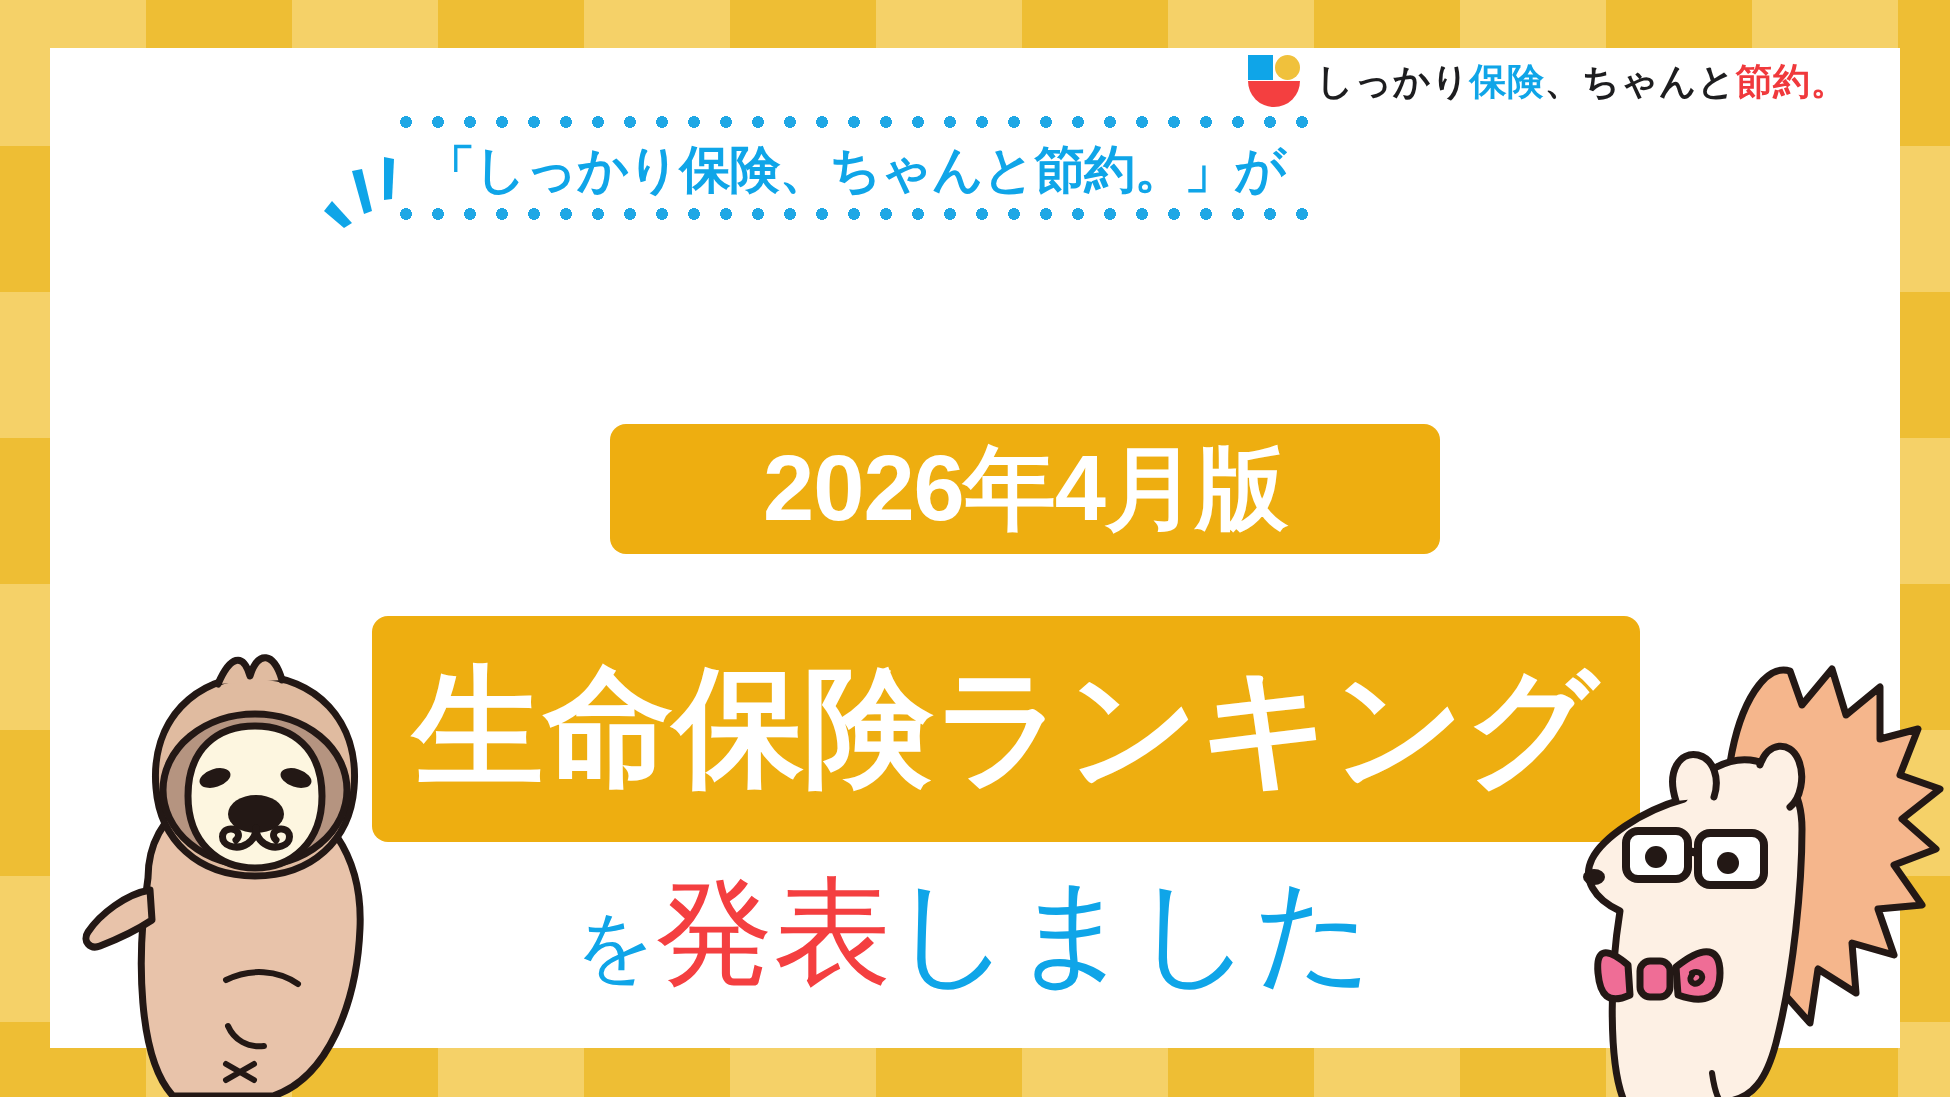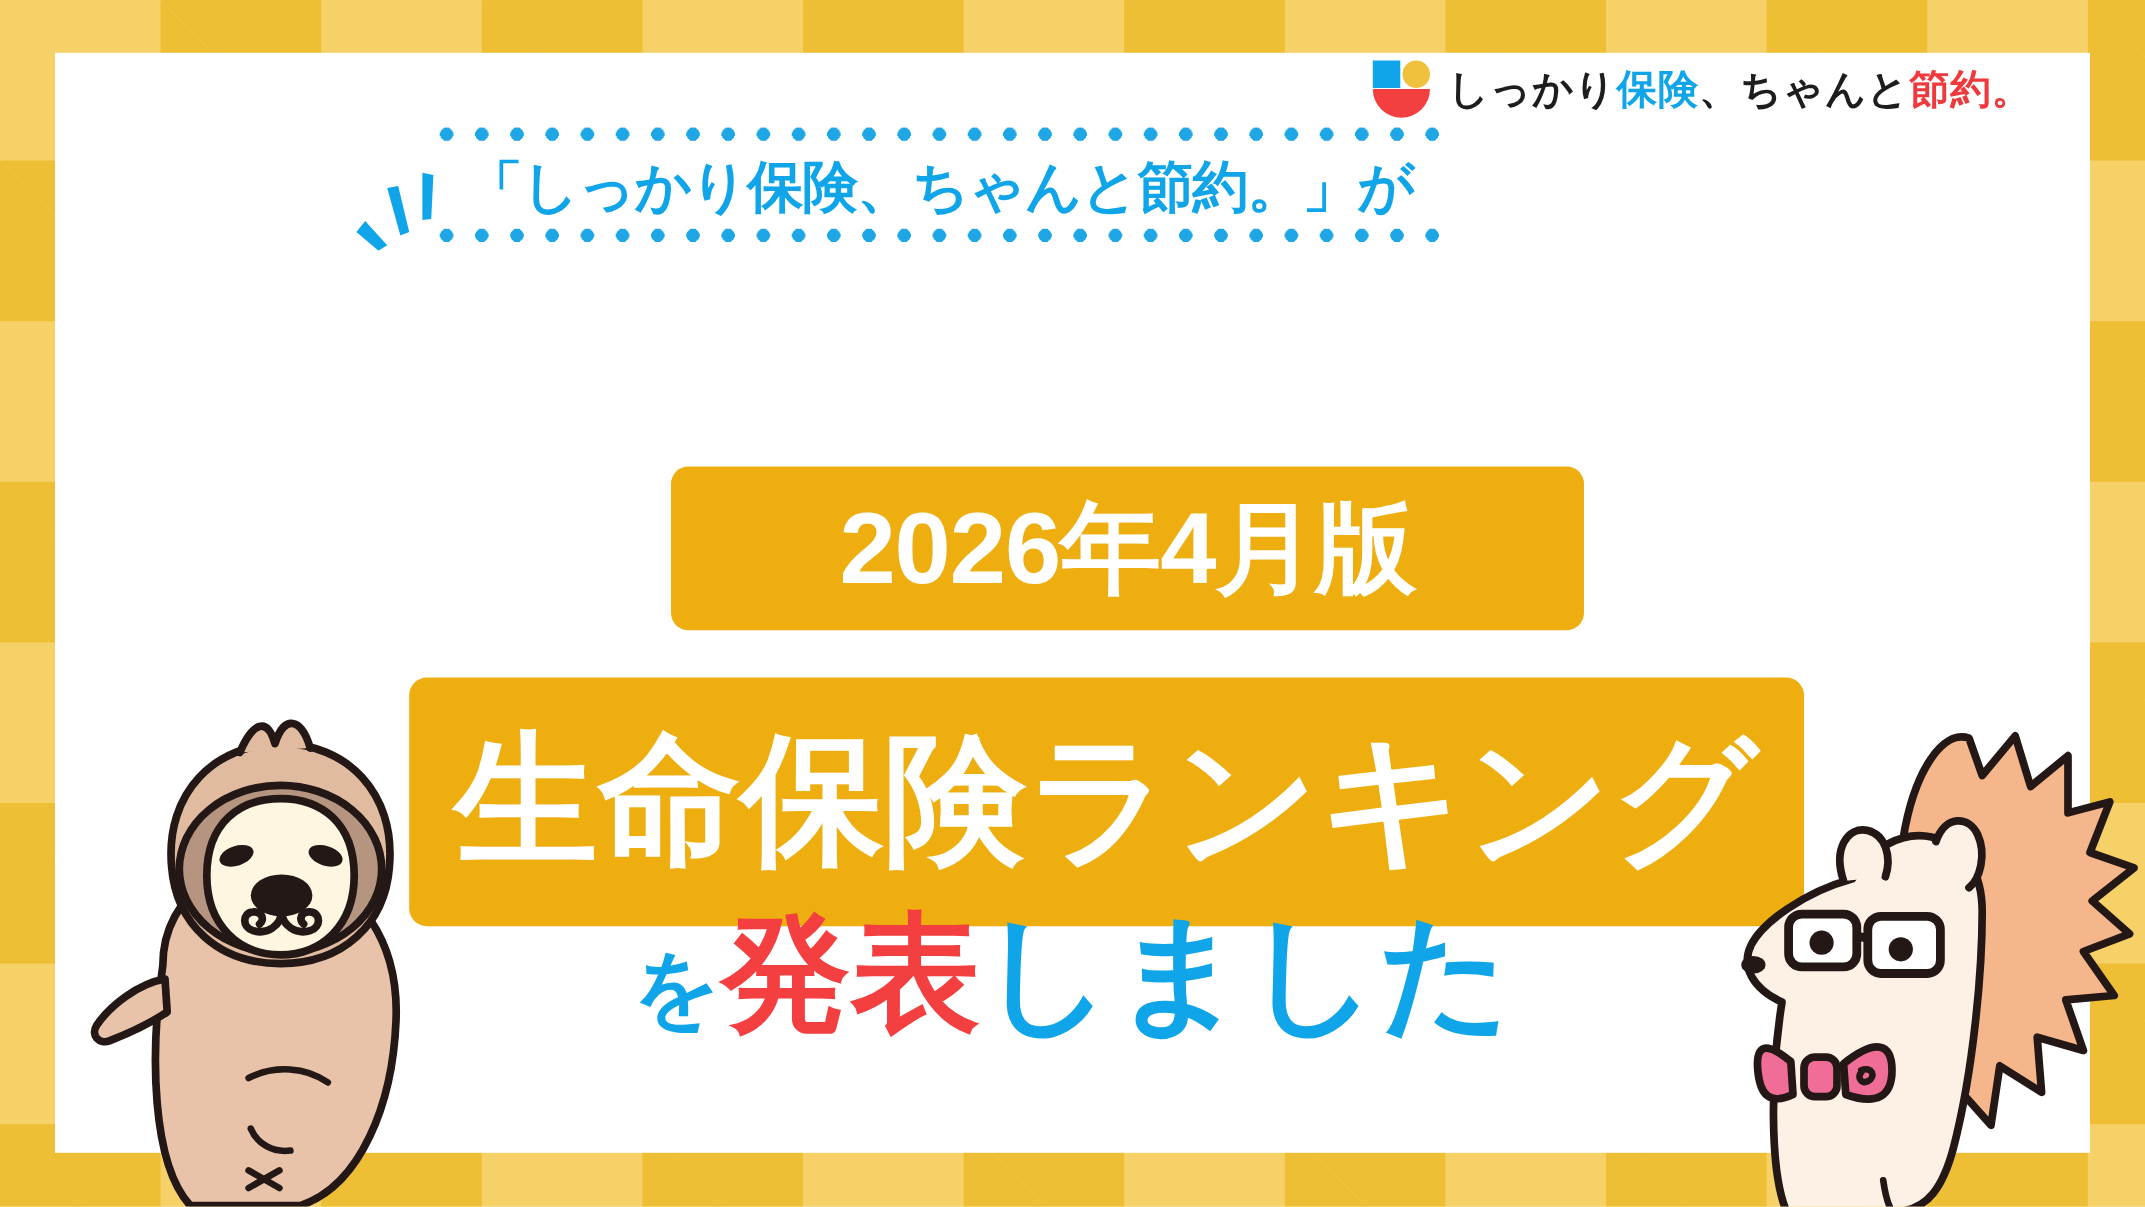--- a/index.html
+++ b/index.html
@@ -102,40 +102,40 @@
   .badge {
     position: absolute;
     background: #eeae10;
     color: #ffffff;
     display: flex; align-items: center; justify-content: center;
     font-weight: 700;
     white-space: nowrap;
   }
   #badge-version {
     left: 560px; top: 376px;
-    width: 830px; height: 149px;
+    width: 830px; height: 130px;
     border-radius: 16px;
     font-size: 92px;
     letter-spacing: -1px;
   }
   #badge-ranking {
     left: 322px; top: 568px;
     width: 1268px; height: 226px;
     border-radius: 16px;
     font-size: 130px;
     letter-spacing: 0px;
   }
 
   
   #bottom-line {
     position: absolute;
-    left: 0; right: 0; top: 778px;
+    left: 0; right: 0; top: 825px;
     text-align: center;
     white-space: nowrap;
-    font-weight: 700;
+    font-weight: 400;
     line-height: 1;
   }
   #bottom-line .seg-small { color: #0fa5e8; font-size: 78px; }
   #bottom-line .seg-red   { color: #f43f40;  font-size: 118px; }
   #bottom-line .seg-blue  { color: #0fa5e8; font-size: 118px; }
 
   
   #sloth {
     position: absolute;
     left: 28px; top: 580px;

